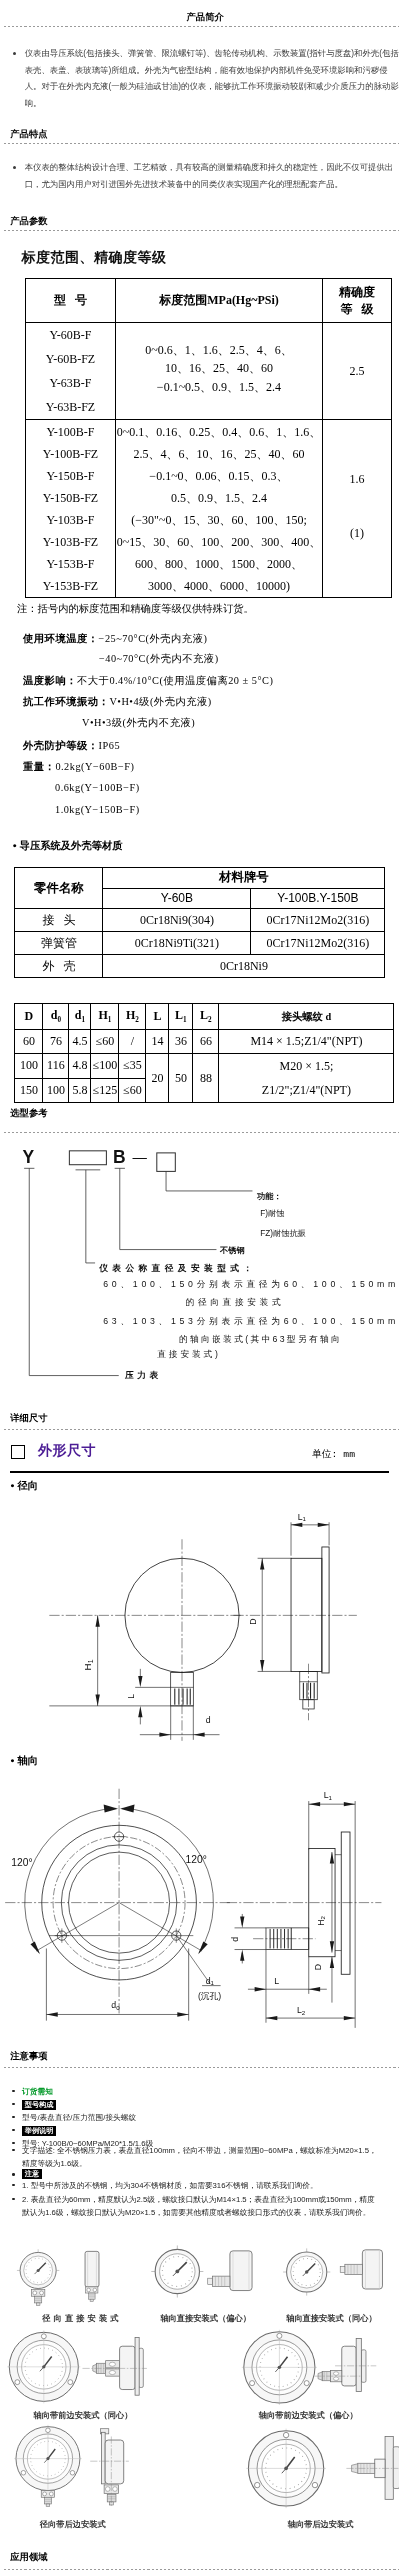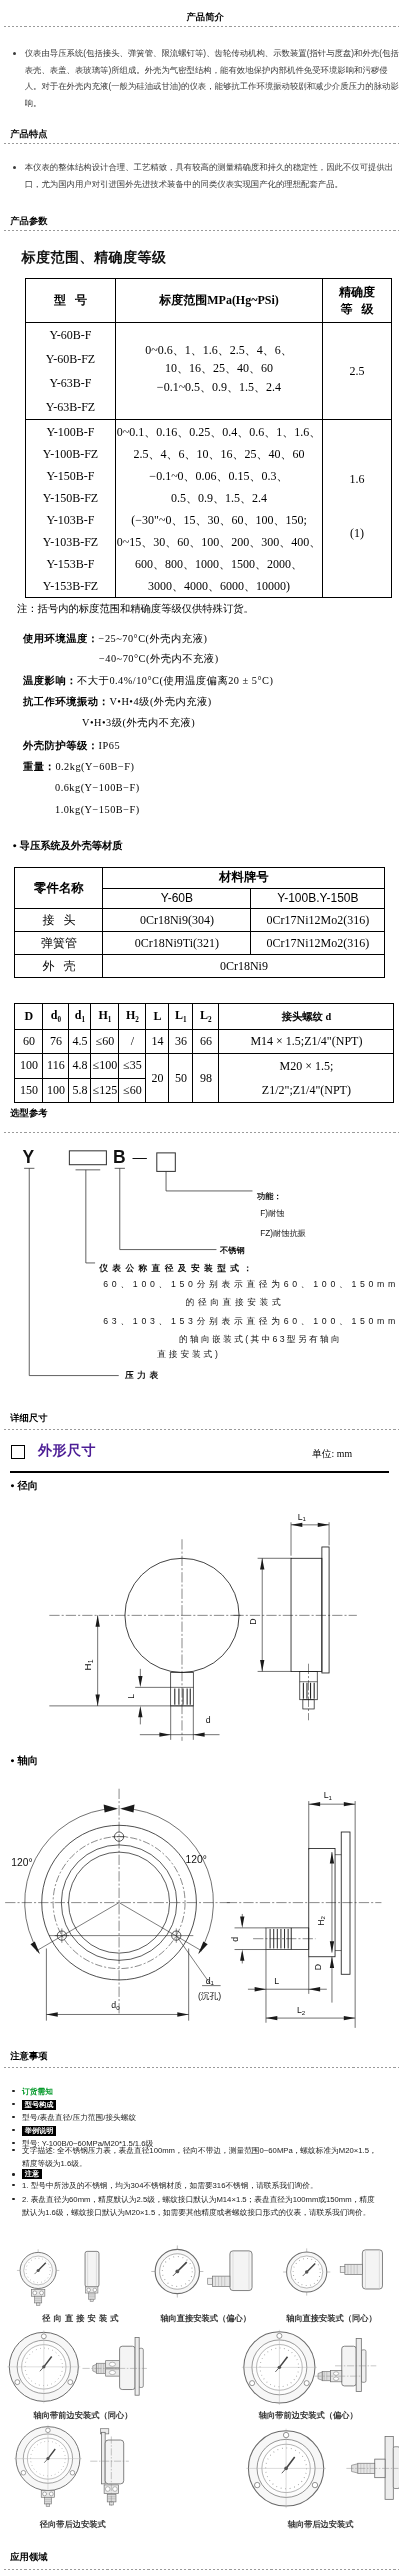--- a/index.html
+++ b/index.html
@@ -182,21 +182,21 @@
           <td>M14 × 1.5;Z1/4"(NPT)</td>
         </tr>
 <tr style="height:24px;">
           <td>100</td>
           <td>116</td>
           <td>4.8</td>
           <td>≤100</td>
           <td>≤35</td>
           <td rowspan="2">20</td>
           <td rowspan="2">50</td>
-          <td rowspan="2">98</td>
+          <td rowspan="2">88</td>
           <td rowspan="2">
             <div style="line-height:24px;">M20 × 1.5;<br>Z1/2";Z1/4"(NPT)</div>
           </td>
         </tr>
 <tr style="height:24px;">
           <td>150</td>
           <td>100</td>
           <td>5.8</td>
           <td>≤125</td>
           <td>≤60</td>
@@ -241,21 +241,21 @@
 </g>
 </svg>
 
 <div class="sh" style="top:1414px;">详细尺寸</div>
 
 <div class="dots" style="top:1429px;"></div>
 
 <div class="abs" style="top:1445px;left:10.8px;width:12px;height:12px;border:1px solid #000;"></div>
 <div class="abs" style="top:1442px;left:38px;font-size:14px;font-weight:bold;color:#4c1d95;letter-spacing:0.5px;">外形尺寸</div>
 
-<div class="abs" style="top:1448px;left:312px;font-size:9.8px;color:#000;font-family:Liberation Serif, serif;">单位: mm</div>
+<div class="abs" style="top:1448px;left:312px;font-size:9.8px;color:#000;font-family:Liberation Mono, monospace;">单位: mm</div>
 
 <div class="abs" style="top:1471px;left:10.3px;width:379px;height:1.5px;background:#000;"></div>
 
 <div class="abs" style="top:1479px;left:10.3px;font-size:10.3px;font-weight:bold;color:#000;"><span style="font-size:7.2px;vertical-align:1px;">●</span>&nbsp;径向</div>
 
 <svg class="abs" id="radial" style="top:1494px;left:0;" width="400" height="252" viewBox="0 0 776 490">
 <g stroke="#1a1a1a" fill="none" stroke-width="1.6">
 
  <circle cx="353" cy="236" r="111"></circle>
 

